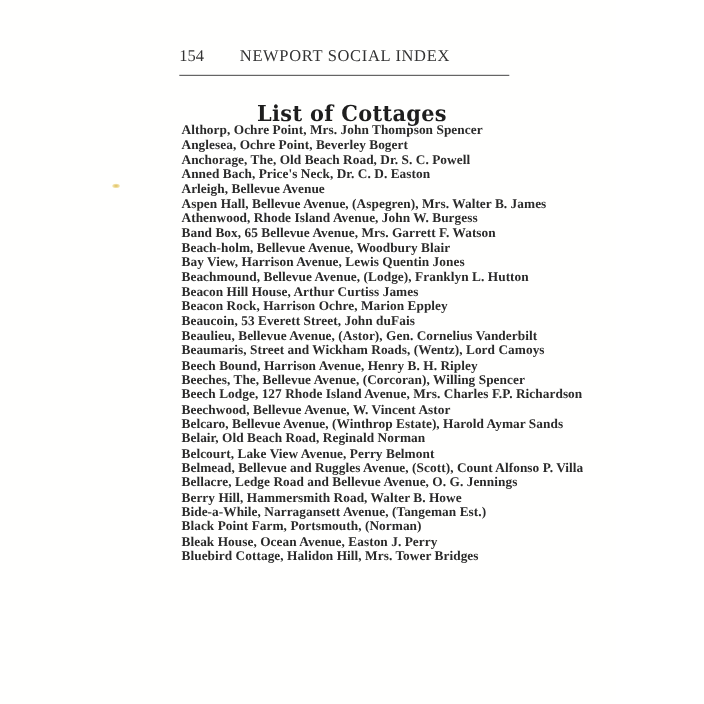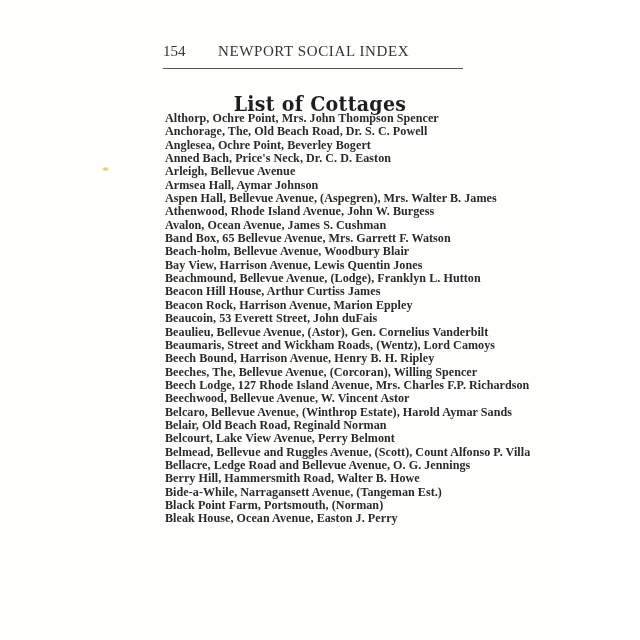--- a/index.html
+++ b/index.html
@@ -107,45 +107,44 @@
   </div>
 
   <div class="head-rule"></div>
 
   <div class="section-title">List of Cottages</div>
 
   <div class="smudge"></div>
 
   <ul class="entries">
     <li>Althorp, Ochre Point, Mrs. John Thompson Spencer</li>
+    <li>Anglesea, Ochre Point, Beverley Bogert</li>
     <li>Anchorage, The, Old Beach Road, Dr. S. C. Powell</li>
-    <li>Anglesea, Ochre Point, Beverley Bogert</li>
     <li>Anned Bach, Price's Neck, Dr. C. D. Easton</li>
     <li>Arleigh, Bellevue Avenue</li>
-    <li>Armsea Hall, Aymar Johnson</li>
     <li>Aspen Hall, Bellevue Avenue, (Aspegren), Mrs. Walter B. James</li>
     <li>Athenwood, Rhode Island Avenue, John W. Burgess</li>
-    <li>Avalon, Ocean Avenue, James S. Cushman</li>
     <li>Band Box, 65 Bellevue Avenue, Mrs. Garrett F. Watson</li>
     <li>Beach-holm, Bellevue Avenue, Woodbury Blair</li>
     <li>Bay View, Harrison Avenue, Lewis Quentin Jones</li>
     <li>Beachmound, Bellevue Avenue, (Lodge), Franklyn L. Hutton</li>
     <li>Beacon Hill House, Arthur Curtiss James</li>
-    <li>Beacon Rock, Harrison Avenue, Marion Eppley</li>
+    <li>Beacon Rock, Harrison Ochre, Marion Eppley</li>
     <li>Beaucoin, 53 Everett Street, John duFais</li>
     <li>Beaulieu, Bellevue Avenue, (Astor), Gen. Cornelius Vanderbilt</li>
     <li>Beaumaris, Street and Wickham Roads, (Wentz), Lord Camoys</li>
     <li>Beech Bound, Harrison Avenue, Henry B. H. Ripley</li>
     <li>Beeches, The, Bellevue Avenue, (Corcoran), Willing Spencer</li>
     <li>Beech Lodge, 127 Rhode Island Avenue, Mrs. Charles F.P. Richardson</li>
     <li>Beechwood, Bellevue Avenue, W. Vincent Astor</li>
     <li>Belcaro, Bellevue Avenue, (Winthrop Estate), Harold Aymar Sands</li>
     <li>Belair, Old Beach Road, Reginald Norman</li>
     <li>Belcourt, Lake View Avenue, Perry Belmont</li>
     <li>Belmead, Bellevue and Ruggles Avenue, (Scott), Count Alfonso P. Villa</li>
     <li>Bellacre, Ledge Road and Bellevue Avenue, O. G. Jennings</li>
     <li>Berry Hill, Hammersmith Road, Walter B. Howe</li>
     <li>Bide-a-While, Narragansett Avenue, (Tangeman Est.)</li>
     <li>Black Point Farm, Portsmouth, (Norman)</li>
     <li>Bleak House, Ocean Avenue, Easton J. Perry</li>
+    <li>Bluebird Cottage, Halidon Hill, Mrs. Tower Bridges</li>
   </ul>
 
 </div>
 
 </body></html>

